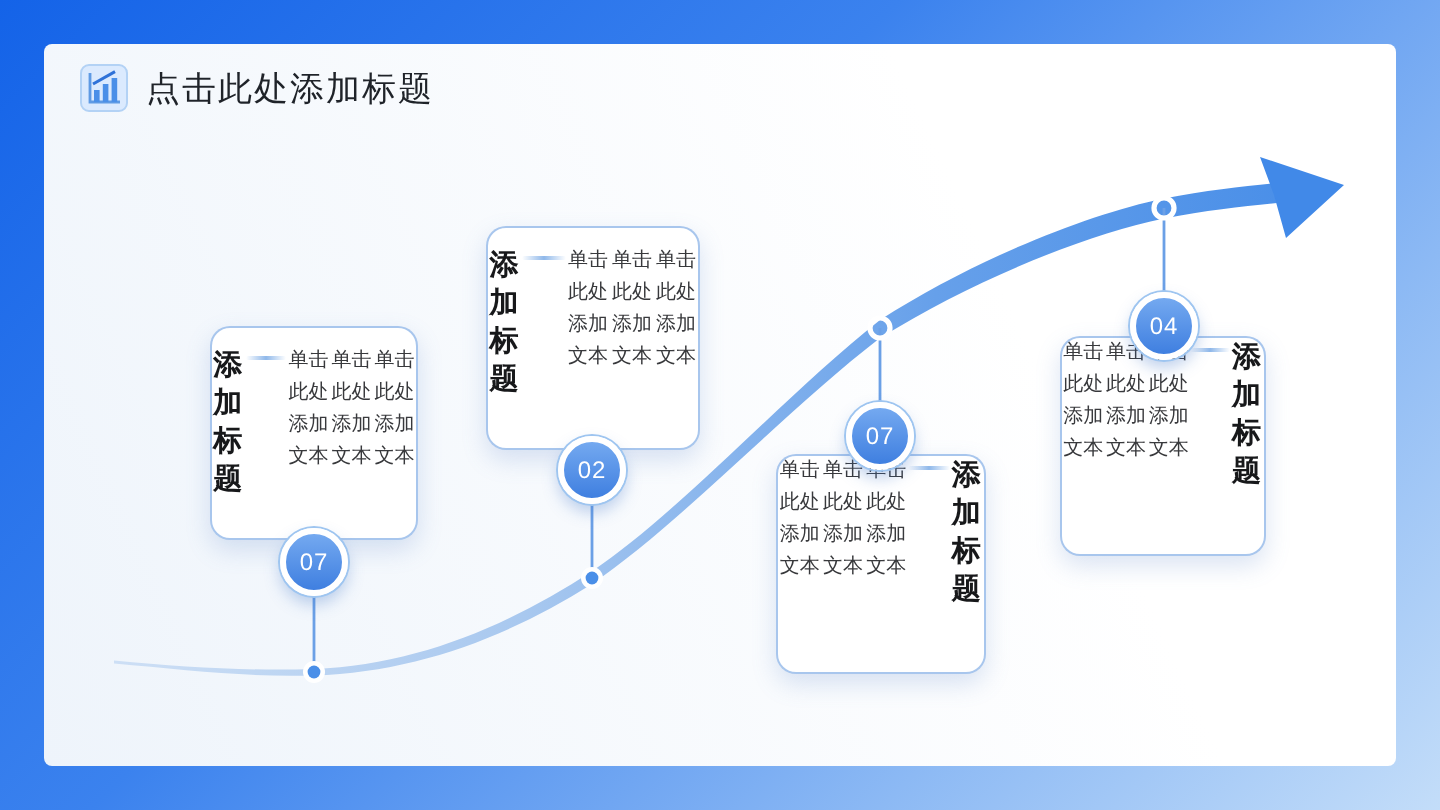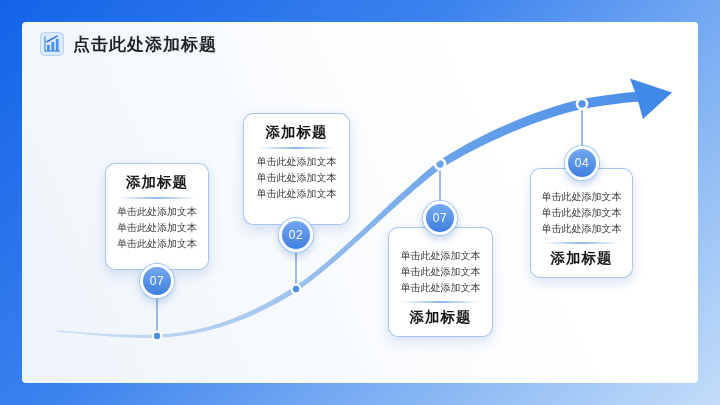--- a/index.html
+++ b/index.html
@@ -8,29 +8,29 @@
     position:relative; width:720px; height:405px; overflow:hidden;
     background:linear-gradient(135deg,#1463e8 0%,#3b82ee 40%,#8cb9f4 75%,#c3ddf9 100%);
   }
   .canvas{
     position:absolute; inset:22px; border-radius:4px;
     background:linear-gradient(245deg,#ffffff 30%,#eef4fb 100%);
   }
   
   .header{ position:absolute; left:18px; top:10px; display:flex; align-items:center; gap:9px; z-index:4; }
   .header .icon-box{ width:24px; height:24px; display:block; }
-  .header .title{ font-size:17px; font-weight:bold; color:#1f2329; letter-spacing:1px; }
+  .header .title{ font-size:17px; font-weight:normal; color:#1f2329; letter-spacing:1px; }
   
   .art{ position:absolute; inset:0; z-index:1; }
   
   .card{
     position:absolute; z-index:2; background:#ffffff;
     border:1px solid rgba(110,160,225,.6); border-radius:10px;
     box-shadow:0 5px 12px rgba(90,130,200,.22);
-    display:flex; flex-direction:column; text-align:center;
+    display:flex; flex-direction:row; text-align:center;
   }
   .card.title-top{ justify-content:flex-start; padding-top:9px; }
   .card.title-bottom{ justify-content:flex-end; padding-bottom:9px; }
   .card .card-title{ font-size:14.5px; font-weight:bold; color:#17181a; letter-spacing:1px; }
   .card .divider{ height:2px; width:76%; margin:5px auto 5px;
     background:linear-gradient(90deg,rgba(140,180,235,0) 0%,#8fb8ea 50%,rgba(140,180,235,0) 100%);
     border-radius:2px; }
   .card .line{ font-size:10px; color:#38393c; line-height:16px; }
   
   .num-circle{

